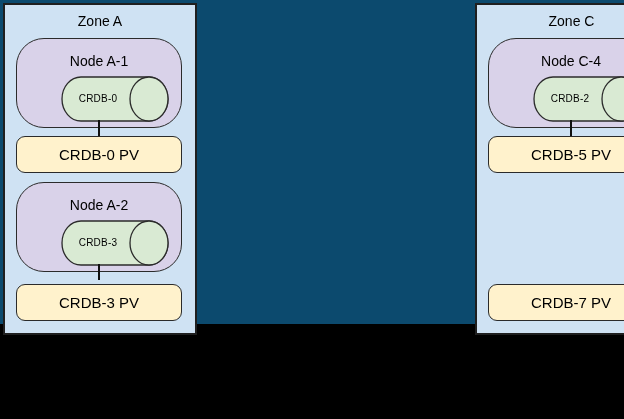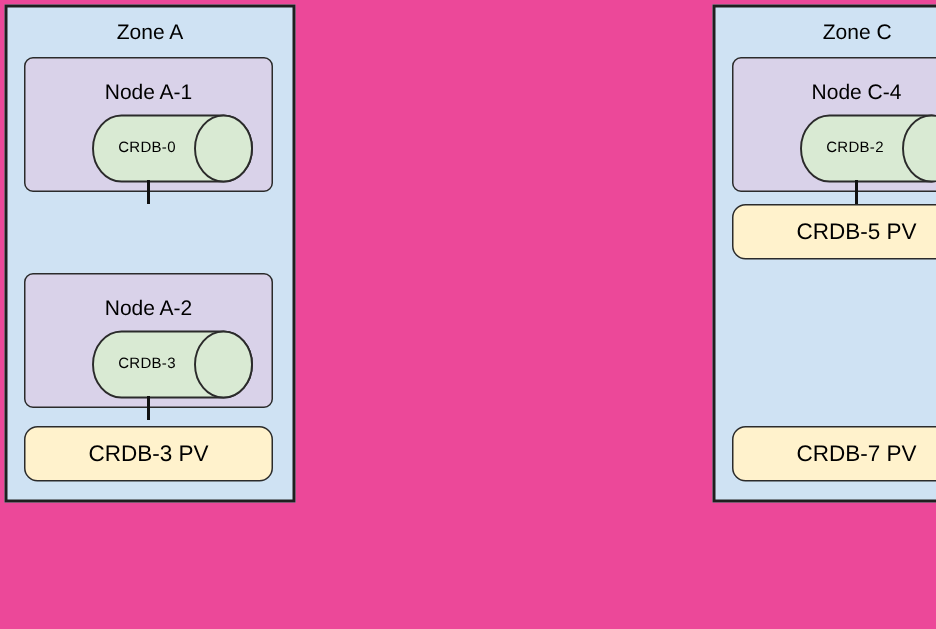--- a/index.html
+++ b/index.html
@@ -8,22 +8,22 @@
     width: 624px;
     height: 419px;
     background: #000000;
     font-family: "Liberation Sans", sans-serif;
     color: #000000;
     overflow: hidden;
   }
   .stage {
     position: relative;
     width: 624px;
-    height: 419px;
-    background: #ec4899;
+    height: 324px;
+    background: #0c4a6e;
     text-decoration: underline;
   }
   .zone {
     position: absolute;
     top: 3px;
     height: 332px;
     background: #cfe2f3;
     border: 2px solid #1f1f1f;
     box-sizing: border-box;
   }
@@ -38,21 +38,21 @@
     text-align: center;
     font-size: 14px;
   }
   .node {
     position: absolute;
     left: 11px;
     width: 166px;
     height: 90px;
     background: #d9d2e9;
     border: 1px solid #2b2b2b;
-    border-radius: 6px;
+    border-radius: 28px;
     box-sizing: border-box;
   }
   .node-1 { top: 33px; }
   .node-2 { top: 177px; }
   .node-label {
     position: absolute;
     top: 14px;
     left: 0;
     width: 100%;
     text-align: center;
@@ -114,20 +114,21 @@
       <div class="node-label">Node A-1</div>
       <div class="disk">
         <svg width="108" height="46" viewBox="0 0 108 46">
           <path d="M88,1 L20,1 A19,22 0 0 0 20,45 L88,45 A19,22 0 0 0 88,1 Z" fill="#d9ead3" stroke="#2b2b2b" stroke-width="1.3"></path>
           <ellipse cx="88" cy="23" rx="19" ry="22" fill="#d9ead3" stroke="#2b2b2b" stroke-width="1.3"></ellipse>
         </svg>
         <div class="disk-label">CRDB-0</div>
       </div>
     </div>
     <div class="connector connector-1"></div>
+    <div class="pv pv-1">CRDB-0 PV</div>
 
     <div class="node node-2">
       <div class="node-label">Node A-2</div>
       <div class="disk">
         <svg width="108" height="46" viewBox="0 0 108 46">
           <path d="M88,1 L20,1 A19,22 0 0 0 20,45 L88,45 A19,22 0 0 0 88,1 Z" fill="#d9ead3" stroke="#2b2b2b" stroke-width="1.3"></path>
           <ellipse cx="88" cy="23" rx="19" ry="22" fill="#d9ead3" stroke="#2b2b2b" stroke-width="1.3"></ellipse>
         </svg>
         <div class="disk-label">CRDB-3</div>
       </div>

